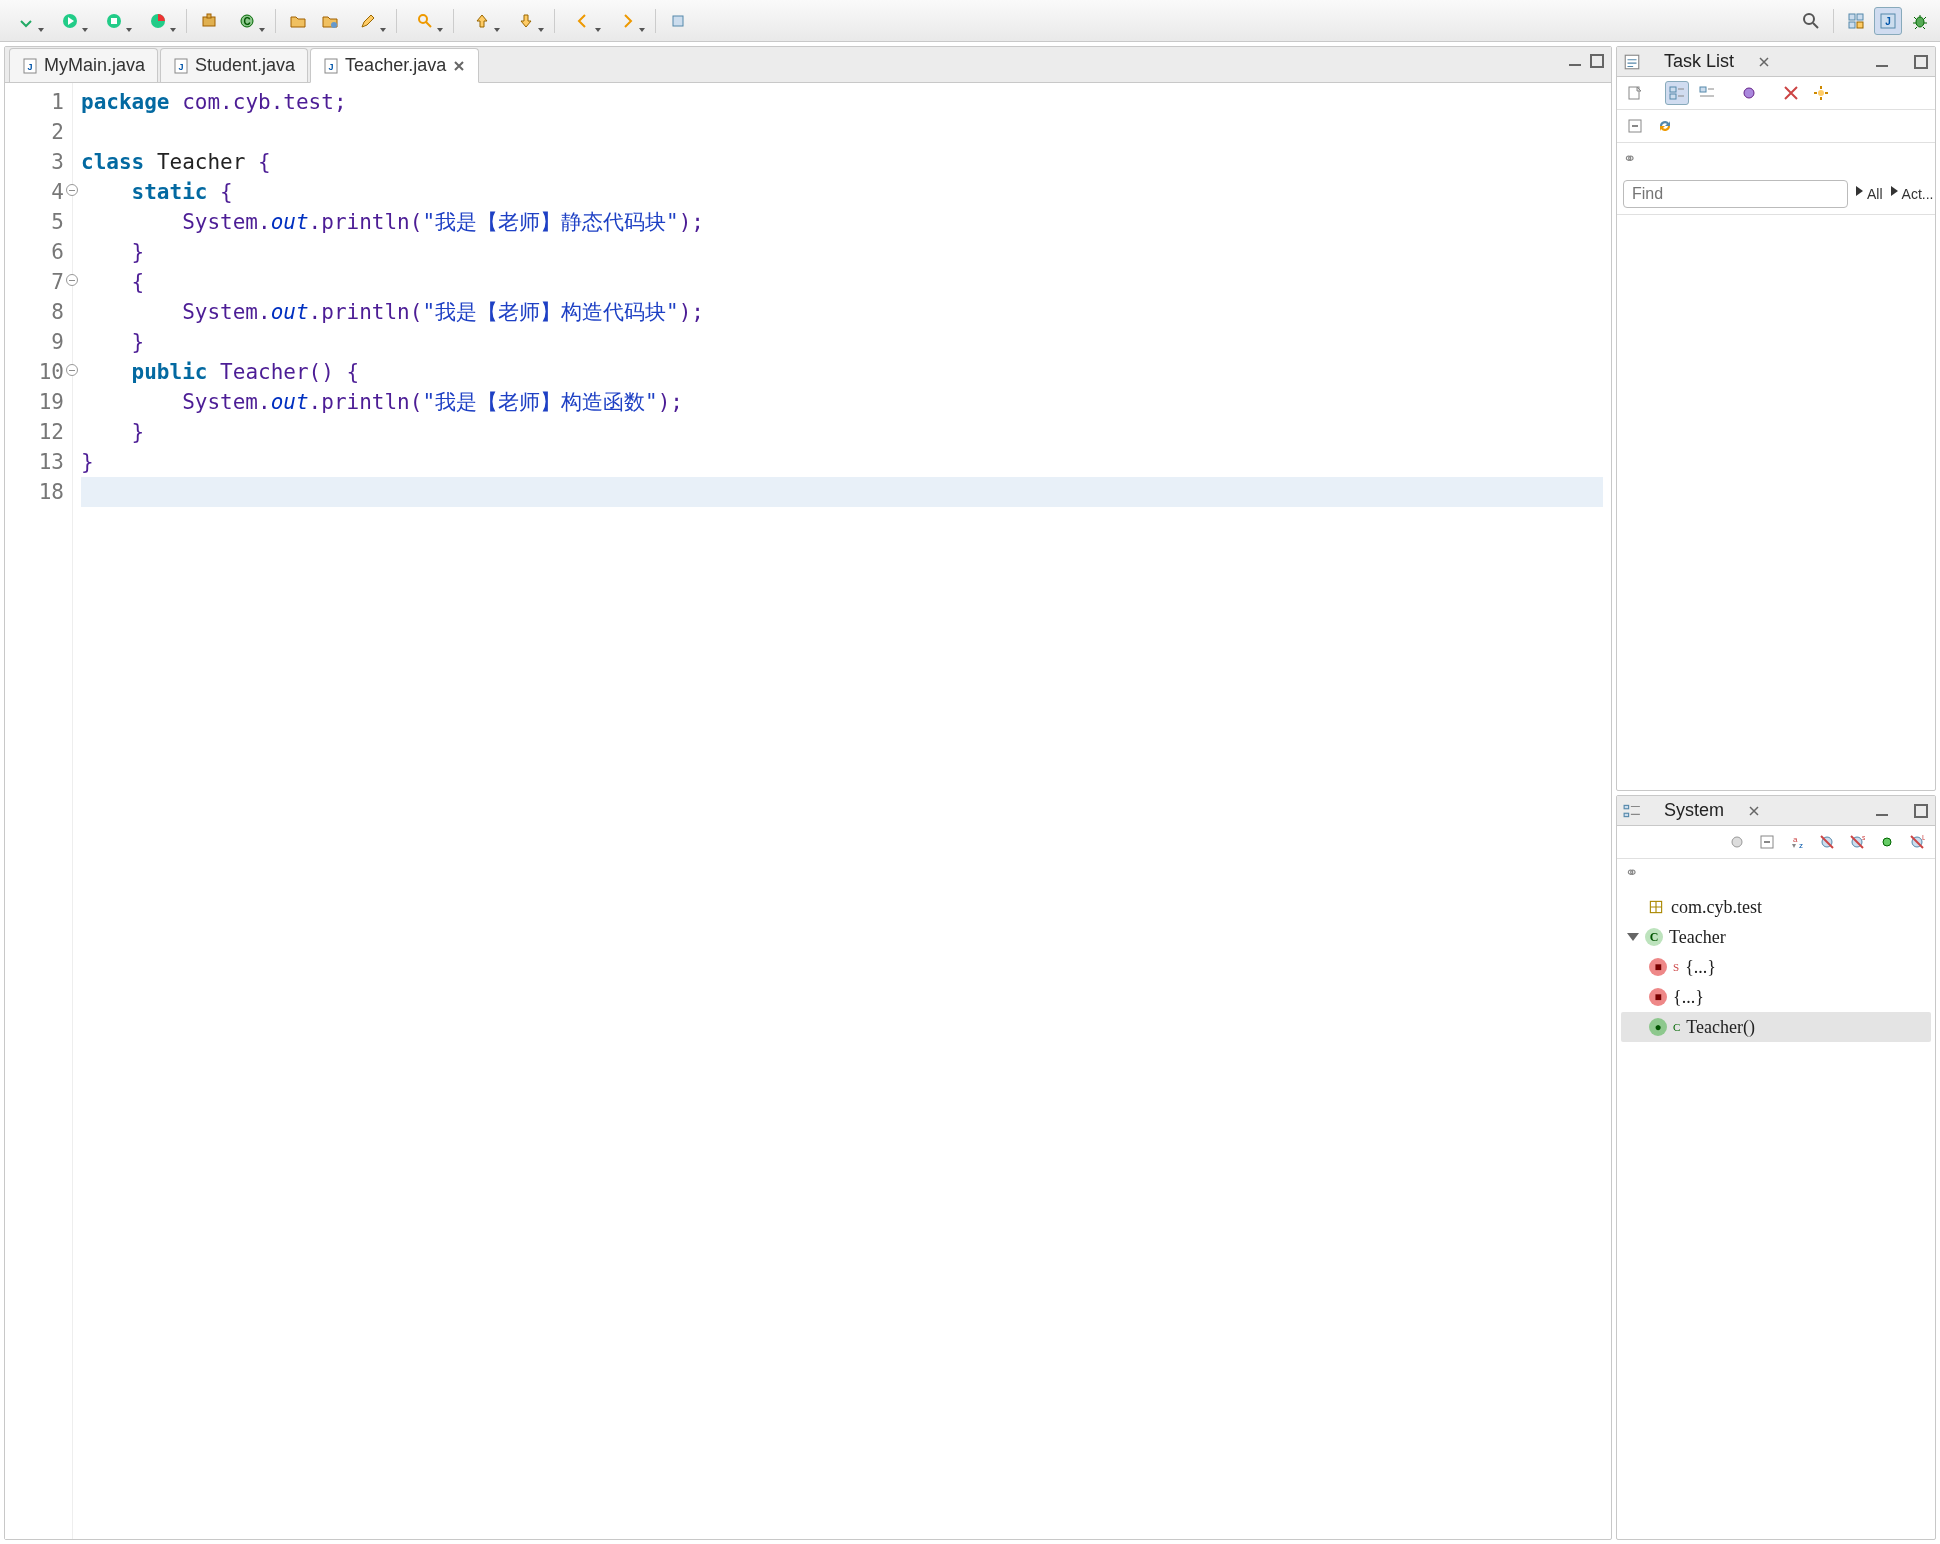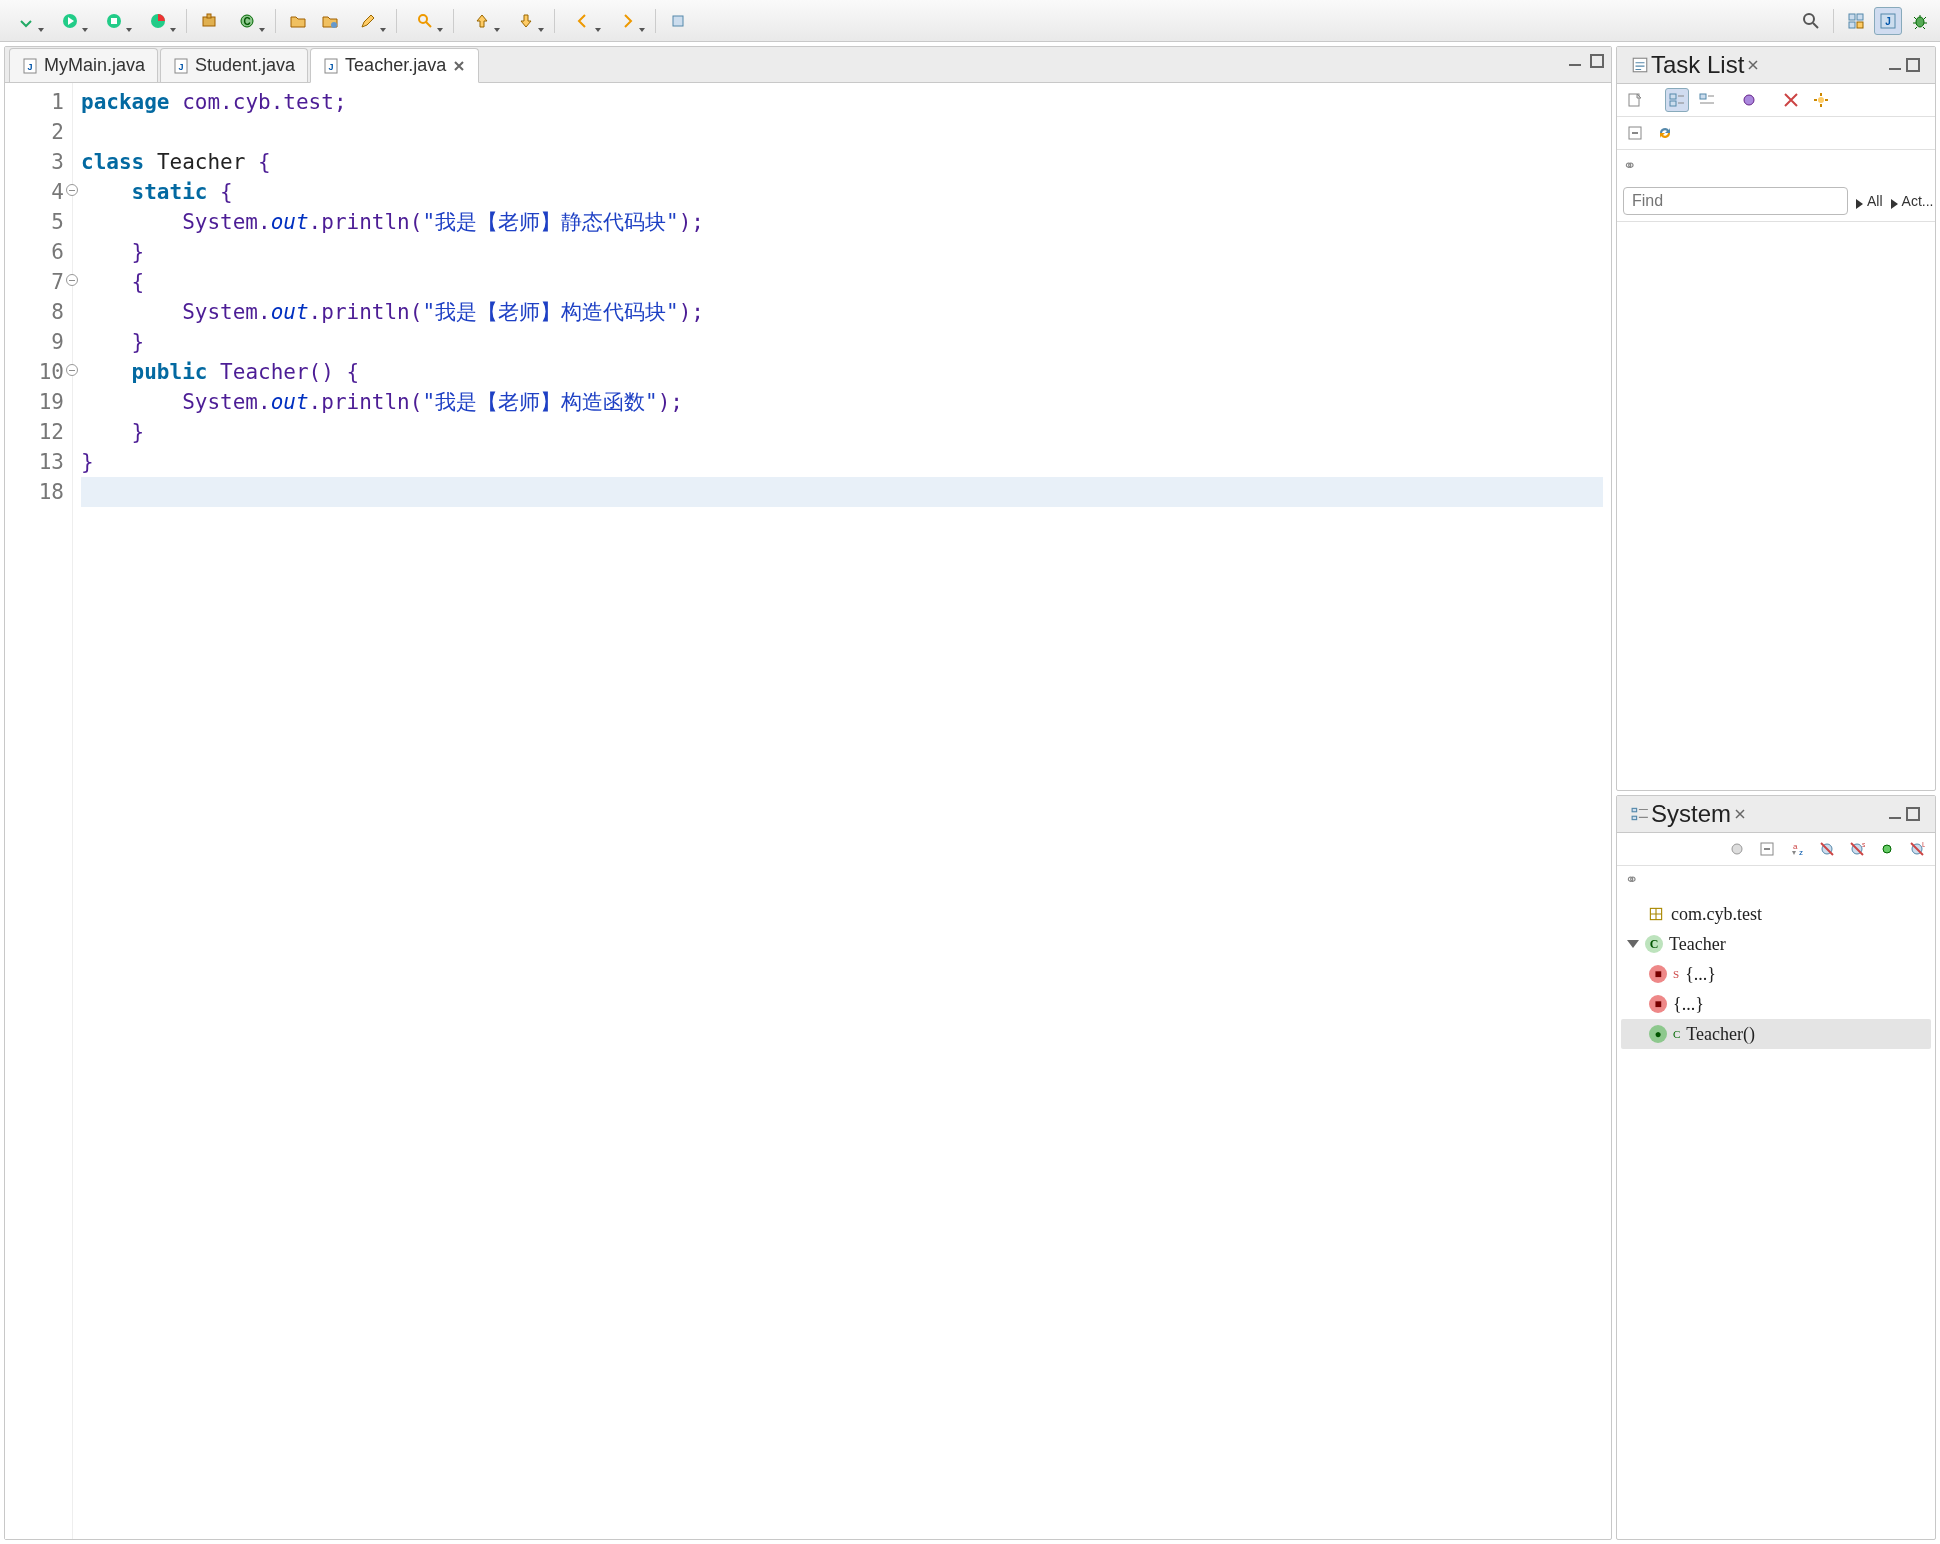--- a/index.html
+++ b/index.html
@@ -88,38 +88,38 @@
   .code .line { height:30px; }
   .code .hl { background:#e8f0f8; }
   .kw { color:#0369a1; font-weight:bold; }
   .typ { color:#222; }
   .fld { color:#0030c0; font-style:italic; }
   .str { color:#1e40c4; }
   .pln { color:#4c1d95; }
 
   
   .panel-hdr {
-    display:flex; align-items:center; gap:2px;
+    display:flex; align-items:center; gap:23px;
     background:#ececec; border-bottom:1px solid #c8c8c8;
-    padding:4px 14px;
-    font-size:24px;
+    padding:4px 6px;
+    font-size:18px;
   }
   .panel-hdr .spacer{flex:1;}
   .panel-hdr .pctrl{width:16px;height:16px;cursor:pointer;}
   .panel-tools {
     display:flex; align-items:center; gap:6px;
     padding:4px 6px; border-bottom:1px solid #e0e0e0;
     flex-wrap:wrap;
   }
   .ptool { width:24px;height:24px;display:flex;align-items:center;justify-content:center;cursor:pointer;border-radius:3px; }
   .ptool.on{background:#d0dcf0;border:1px solid #8ab;}
 
   .find-row{ display:flex; align-items:center; gap:8px; padding:6px; border-bottom:1px solid #e0e0e0; }
   .find-input{ flex:0 0 110px; height:28px; border:1px solid #bbb; border-radius:4px; padding:0 8px; font-size:16px; color:#888; }
-  .find-link{ display:flex; align-items:flex-end; gap:4px; cursor:pointer; color:#333;}
+  .find-link{ display:flex; align-items:flex-start; gap:4px; cursor:pointer; color:#333;}
   .tri-r{width:0;height:0;border-top:5px solid transparent;border-bottom:5px solid transparent;border-left:7px solid #333;}
 
   
   .tree { padding:6px 4px; font-size:18px; }
   .tree-row { display:flex; align-items:center; gap:6px; height:30px; padding:0 6px; border-radius:2px; cursor:pointer;font-family:Liberation Serif, serif;}
   .tree-row.indent1{padding-left:28px;}
   .tree-row.sel{background:#e4e4e4;}
   .tw{width:0;height:0;border-left:6px solid transparent;border-right:6px solid transparent;border-top:8px solid #666;}
   .oico{width:18px;height:18px;display:flex;align-items:center;justify-content:center;font-size:12px;font-weight:bold;border-radius:9px;}
   .oico.cls{background:#bde3bd;color:#050;}

